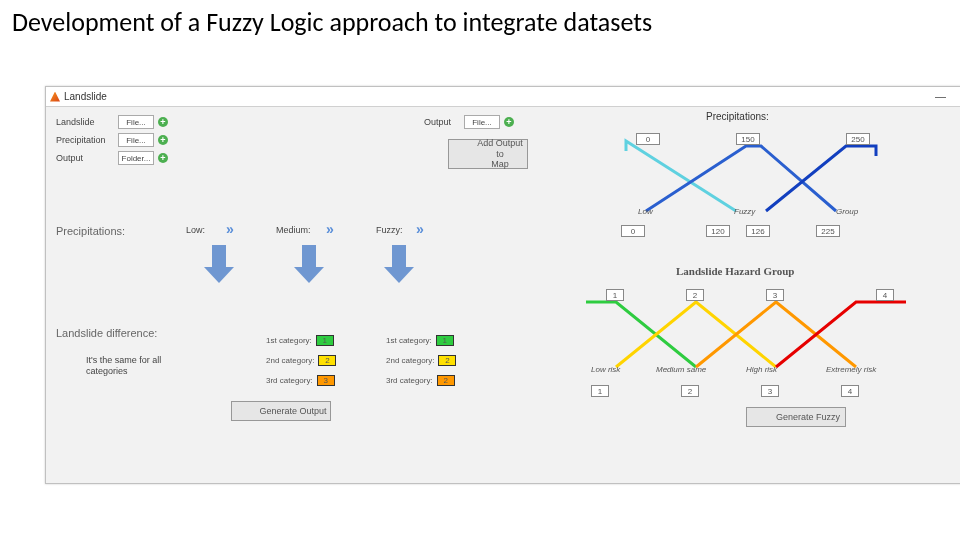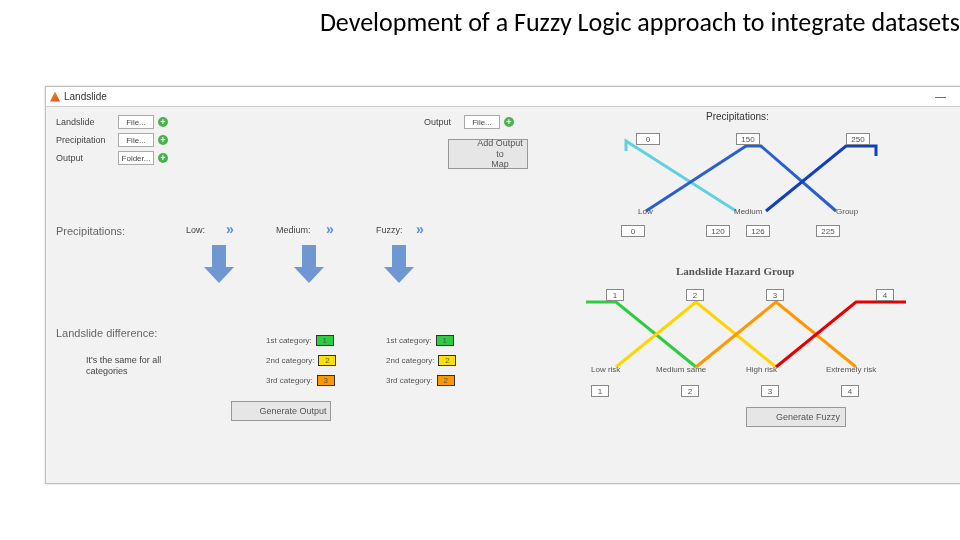--- a/index.html
+++ b/index.html
@@ -1,17 +1,17 @@
 <!DOCTYPE html>
 <html><head>
 <meta charset="utf-8">
 <style>
   * { box-sizing: border-box; margin: 0; padding: 0; }
   body { width: 960px; height: 540px; background: #fff; font-family: Arial, sans-serif; overflow: hidden; }
-  .slide-title { font-family: Calibri, Arial, sans-serif; font-size: 26px; font-weight: 400; color: #000; padding: 6px 0 0 12px; text-align: right; }
+  .slide-title { font-family: Calibri, Arial, sans-serif; font-size: 26px; font-weight: 400; color: #000; padding: 6px 0 0 12px; }
   .app-window { position: absolute; left: 45px; top: 86px; width: 953px; height: 398px; border: 1px solid #c0c0c0; background: #f2f2f2; box-shadow: 0 0 2px rgba(0,0,0,.2); font-size: 9px; color: #555; }
   .titlebar { height: 20px; display: flex; align-items: center; padding: 0 4px; border-bottom: 1px solid #d0d0d0; background: #fff; }
   .titlebar .app-icon { width: 10px; height: 10px; background: linear-gradient(135deg,#f7931e,#d84315); clip-path: polygon(50% 0,100% 100%,0 100%); margin-right: 4px; }
   .titlebar .title-text { font-size: 10px; color: #333; flex: 1; }
   .winctrl { display: flex; gap: 14px; font-size: 11px; color: #444; }
   .winctrl span { cursor: default; }
   .content { position: relative; width: 100%; height: calc(100% - 20px); }
   .label { font-size: 9px; color: #444; position: absolute; }
   .file-btn { position: absolute; height: 14px; width: 36px; background: #fff; border: 1px solid #aaa; font-size: 8px; display: flex; align-items: center; justify-content: center; color: #444; }
   .plus { position: absolute; width: 10px; height: 10px; border-radius: 50%; background: #4caf50; color: #fff; font-size: 9px; line-height: 10px; text-align: center; font-weight: bold; }
@@ -20,21 +20,21 @@
   .chev { position: absolute; color: #5b8fd9; font-size: 14px; font-weight: bold; }
   .down-arrow { position: absolute; width: 30px; height: 40px; }
   .down-arrow .shaft { width: 14px; height: 22px; background: #6f97d1; margin: 0 auto; }
   .down-arrow .head { width: 0; height: 0; border-left: 15px solid transparent; border-right: 15px solid transparent; border-top: 16px solid #6f97d1; }
   .cat-row { position: absolute; display: flex; align-items: center; gap: 4px; font-size: 8px; color: #555; }
   .cat-box { width: 18px; height: 11px; border: 1px solid #333; display: flex; align-items: center; justify-content: center; font-size: 8px; }
   .c-green { background: #2ecc40; }
   .c-yellow { background: #ffe000; }
   .c-orange { background: #ff9800; }
   .num-box { width: 24px; height: 12px; border: 1px solid #888; background: #fff; font-size: 8px; display: flex; align-items: center; justify-content: center; }
-  .chart-label { font-size: 8px; color: #555; }
+  .chart-label { font-size: 8px; color: #555; font-style: italic; }
   .chart-title { font-size: 10px; color: #333; }
 </style>
 </head>
 <body>
 
 <div class="slide-title">Development of a Fuzzy Logic approach to integrate datasets</div>
 
 <div class="app-window">
   <div class="titlebar">
     <div class="app-icon"></div>
@@ -125,21 +125,21 @@
       <polyline points="20,30 20,20 130,90" fill="none" stroke="#5fd1e0" stroke-width="3"></polyline>
       <polyline points="40,90 140,25 155,25 230,90" fill="none" stroke="#2a5fcf" stroke-width="3"></polyline>
       <polyline points="160,90 240,25 270,25 270,35" fill="none" stroke="#123fbf" stroke-width="3"></polyline>
     </svg>
 
     <div class="num-box" style="position:absolute; left:590px; top:26px">0</div>
     <div class="num-box" style="position:absolute; left:690px; top:26px">150</div>
     <div class="num-box" style="position:absolute; left:800px; top:26px">250</div>
 
     <div class="chart-label" style="position:absolute; left:592px; top:100px">Low</div>
-    <div class="chart-label" style="position:absolute; left:688px; top:100px">Medium</div>
+    <div class="chart-label" style="position:absolute; left:688px; top:100px">Fuzzy</div>
     <div class="chart-label" style="position:absolute; left:790px; top:100px">Group</div>
 
     <div class="num-box" style="position:absolute; left:575px; top:118px">0</div>
     <div class="num-box" style="position:absolute; left:660px; top:118px">120</div>
     <div class="num-box" style="position:absolute; left:700px; top:118px">126</div>
     <div class="num-box" style="position:absolute; left:770px; top:118px">225</div>
 
     <div style="position:absolute; left:630px; top:158px; font-weight:bold; font-family:'Times New Roman',serif; font-size:11px">Landslide Hazard Group</div>
     <svg style="position:absolute; left:530px; top:170px" width="340" height="110">
       <polyline points="10,25 40,25 120,90" fill="none" stroke="#2ecc40" stroke-width="3"></polyline>

